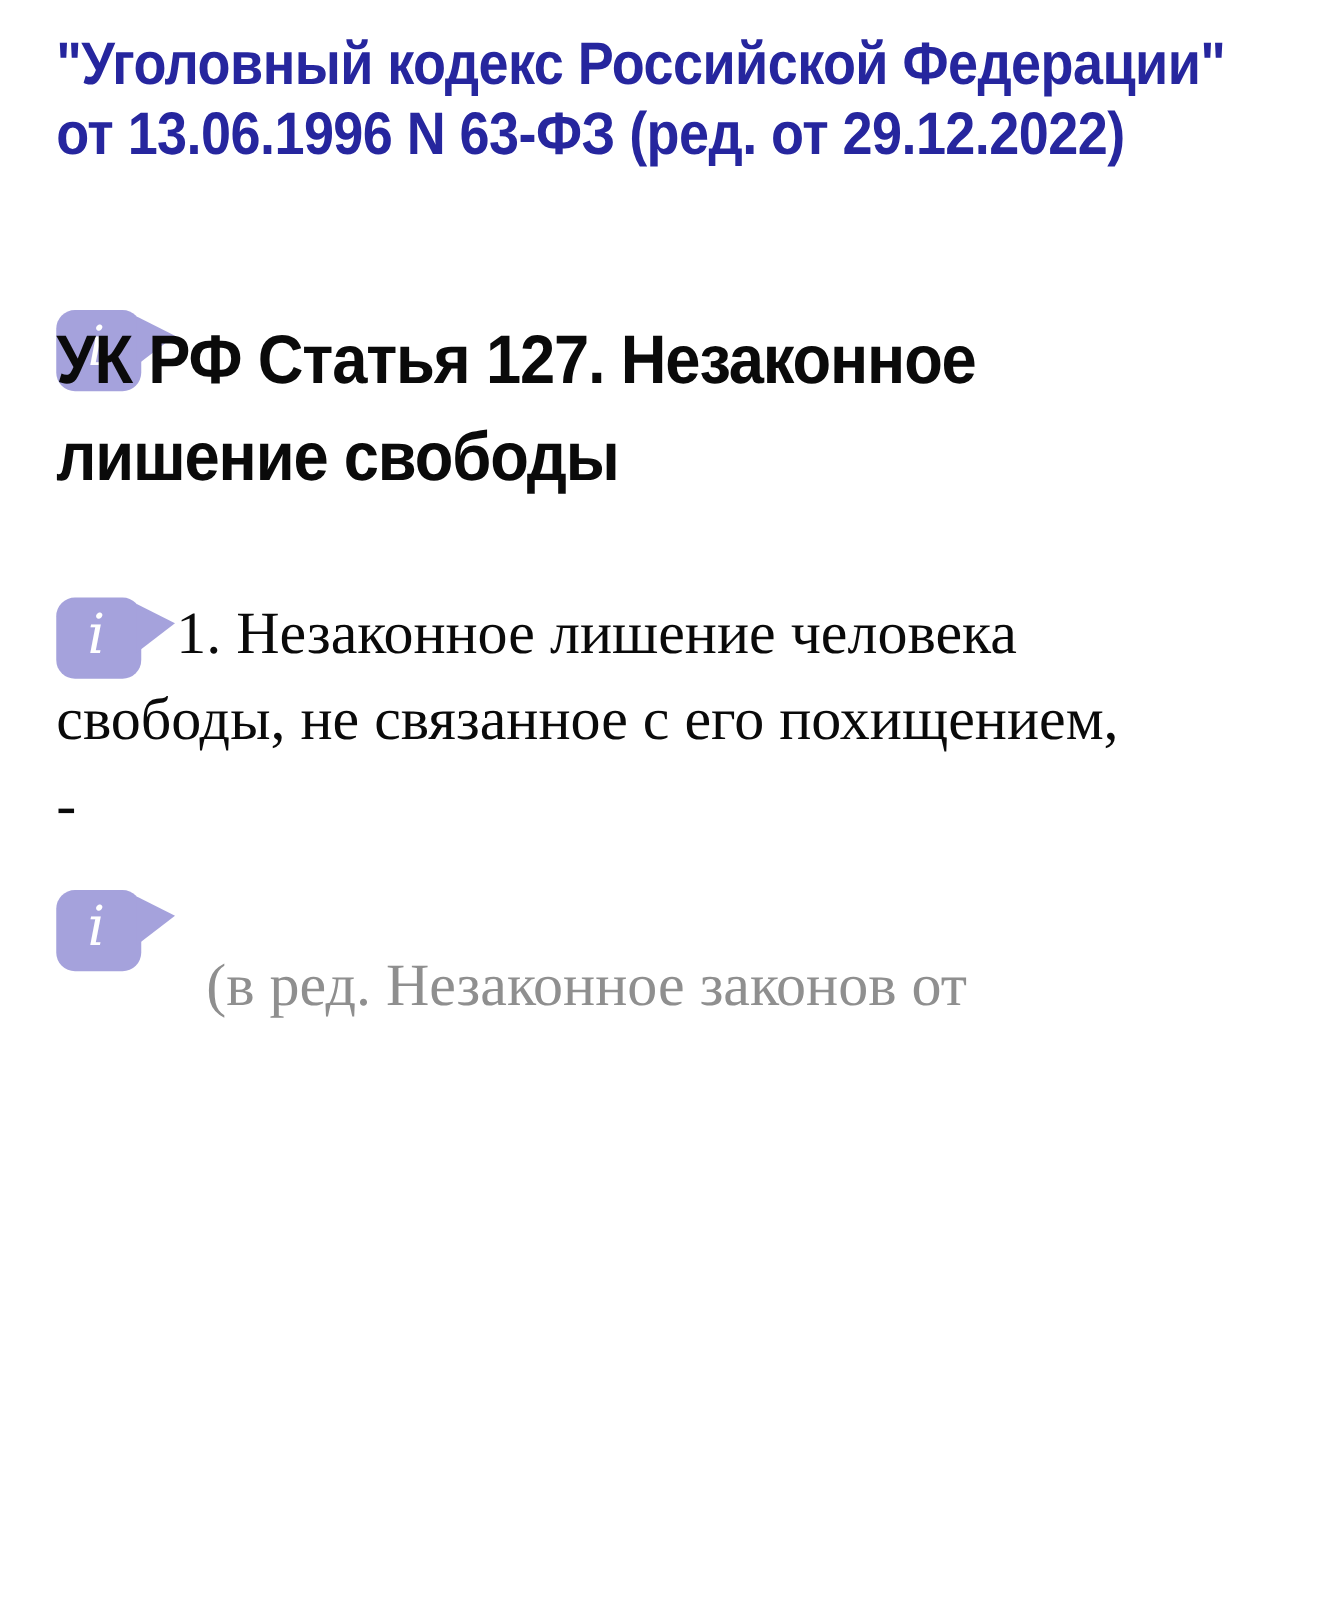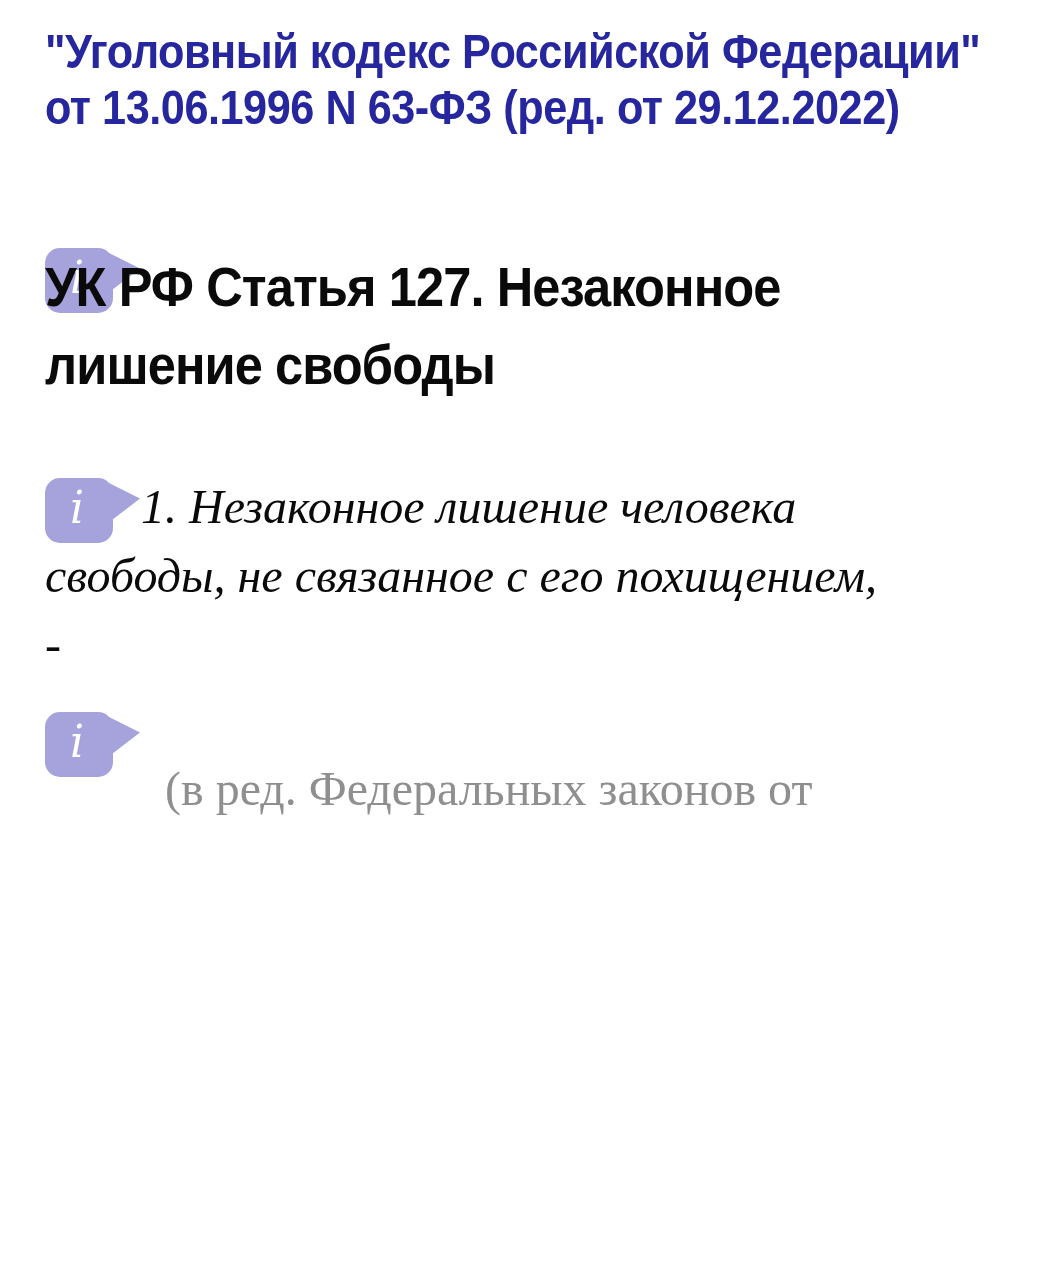--- a/index.html
+++ b/index.html
@@ -94,21 +94,20 @@
   #para2-block { top: 704px; }
   #para2-block .info-icon { top: 8px; }
 
   .body-text {
     font-size: 48px;
     line-height: 69px;
     color: #0a0a0a;
     white-space: pre-line;
     text-indent: 96px;
     width: 900px;
-    font-style: italic;
   }
 
   
   .footnote {
     margin-top: -8px;
     font-size: 48px;
     line-height: 62px;
     color: #8f8f8f;
     width: 920px;
   }
@@ -144,20 +143,20 @@
   </div>
 
   <div class="block" id="para2-block">
     <span class="info-icon">
       <span class="glyph">i</span>
     </span>
     <div class="text-col">
 
       <div class="footnote">
         <div class="fn-line">
-          <span>(в ред. Федеральных законов от</span>
+          <span>(в ред. Незаконное законов от</span>
         </div>
 
       </div>
     </div>
   </div>
 
 </div>
 
 </body></html>

